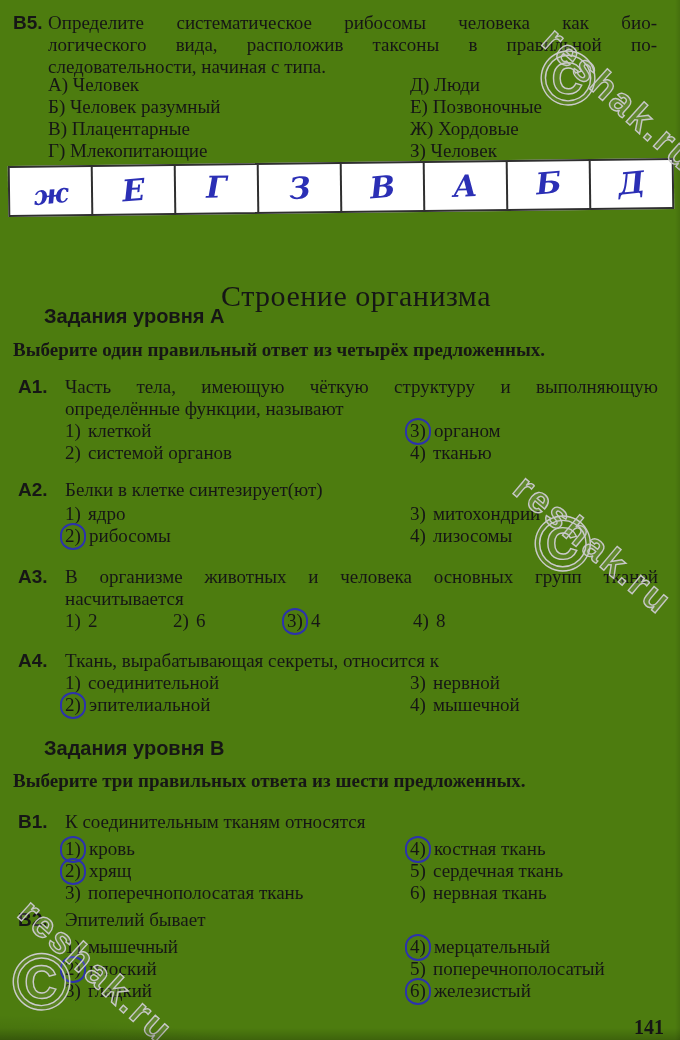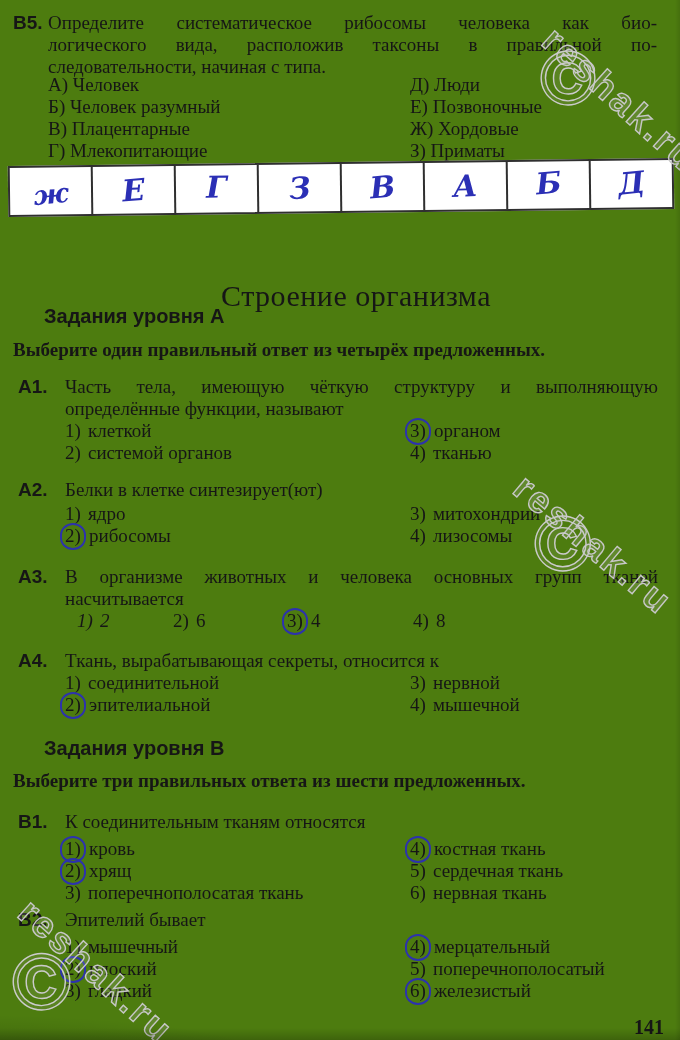--- a/index.html
+++ b/index.html
@@ -53,21 +53,21 @@
     font-size:30px;line-height:26px;font-weight:400;letter-spacing:0.5px;
   }
   .level-heading{
     position:absolute;left:13px;
     font-family:"Liberation Sans",sans-serif;font-weight:bold;font-size:20px;line-height:22px;margin-left:31px;
   }
   .instruction{position:absolute;left:13px;font-weight:bold;font-size:19px;line-height:22px;}
   
   .inlineopts{position:relative;height:22px;}
   .inlineopts .opt{position:absolute;top:0;}
-  .io0{left:12px;font-style:italic;}.io1{left:108px;}.io2{left:222px;}.io3{left:348px;}
+  .io0{left:0;}.io1{left:108px;}.io2{left:222px;}.io3{left:348px;}
   
   .page-number{position:absolute;top:1016px;left:634px;font-weight:bold;font-size:20px;}
   
   .stamp-text{
     position:absolute;font-family:"Liberation Sans",sans-serif;font-weight:bold;
     font-size:37px;letter-spacing:3px;white-space:nowrap;line-height:1;
     color:rgba(205,205,205,0.16);-webkit-text-stroke:1.4px #c7c7c7;
     transform-origin:0 50%;pointer-events:none;z-index:6;
   }
   .stamp-c{
@@ -101,21 +101,21 @@
       <div class="jline">логического вида, расположив таксоны в правильной по-</div>
       <div>следовательности, начиная с типа.</div>
       <div class="optgrid">
         <div class="opt">А) Человек</div>
         <div class="opt">Д) Люди</div>
         <div class="opt">Б) Человек разумный</div>
         <div class="opt">Е) Позвоночные</div>
         <div class="opt">В) Плацентарные</div>
         <div class="opt">Ж) Хордовые</div>
         <div class="opt">Г) Млекопитающие</div>
-        <div class="opt">З) Приматы</div>
+        <div class="opt">З) Человек</div>
       </div>
     </div>
   </section>
 
   <div class="answer-table">
     <div class="cell">
         <span class="hw">ж</span>
       </div>
     <div class="cell">
         <span class="hw">Е</span>

